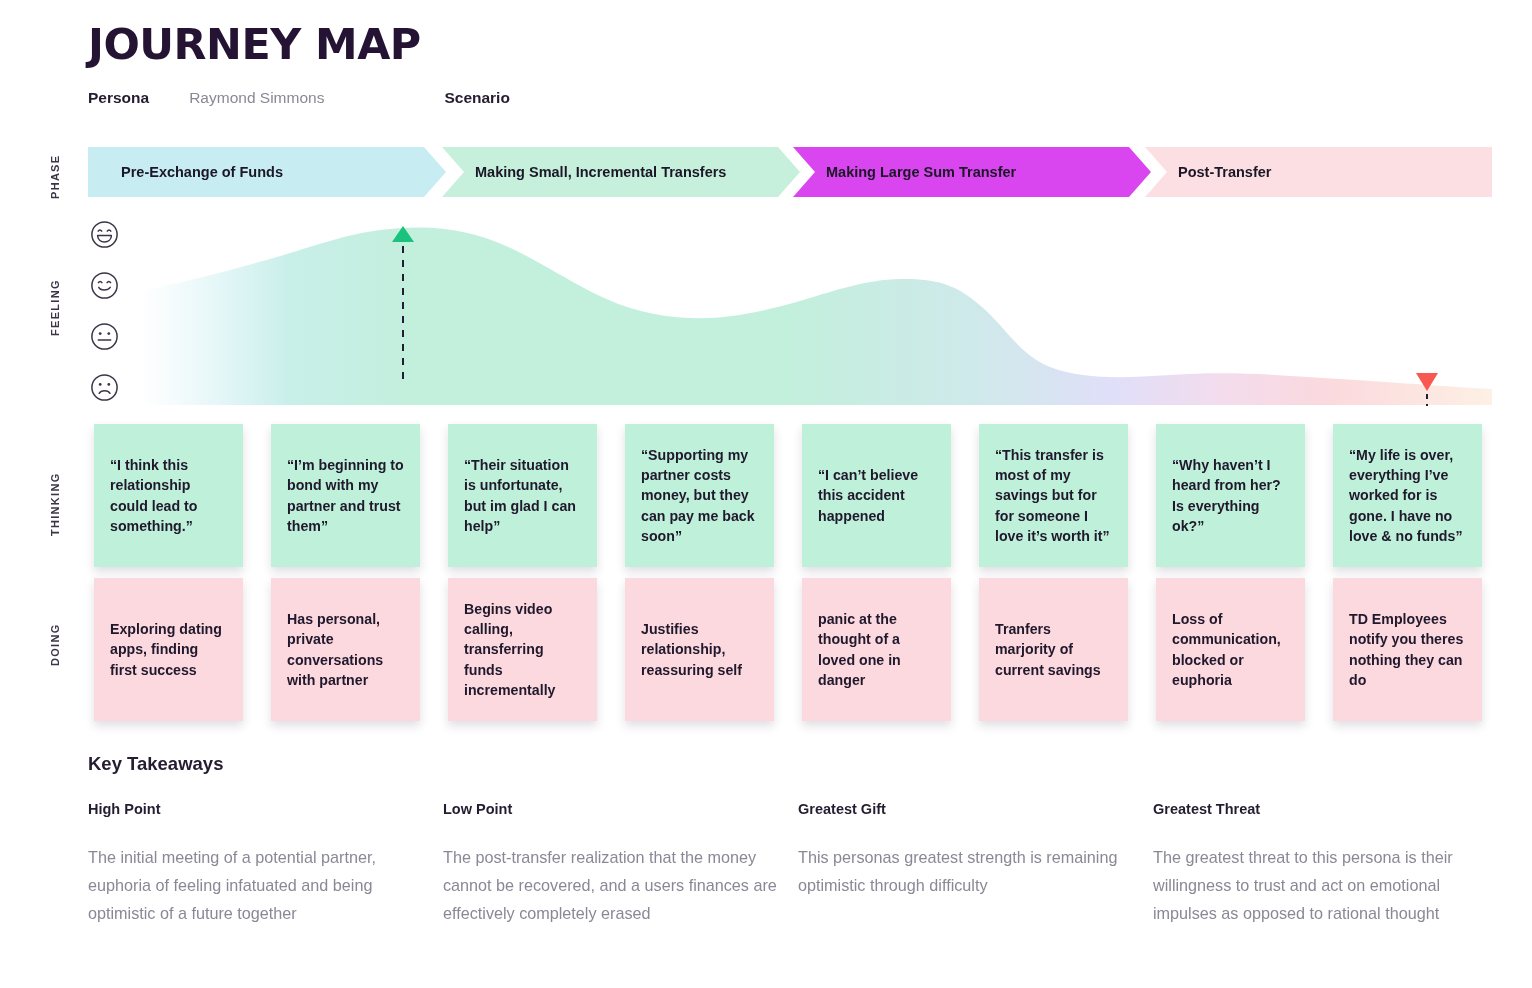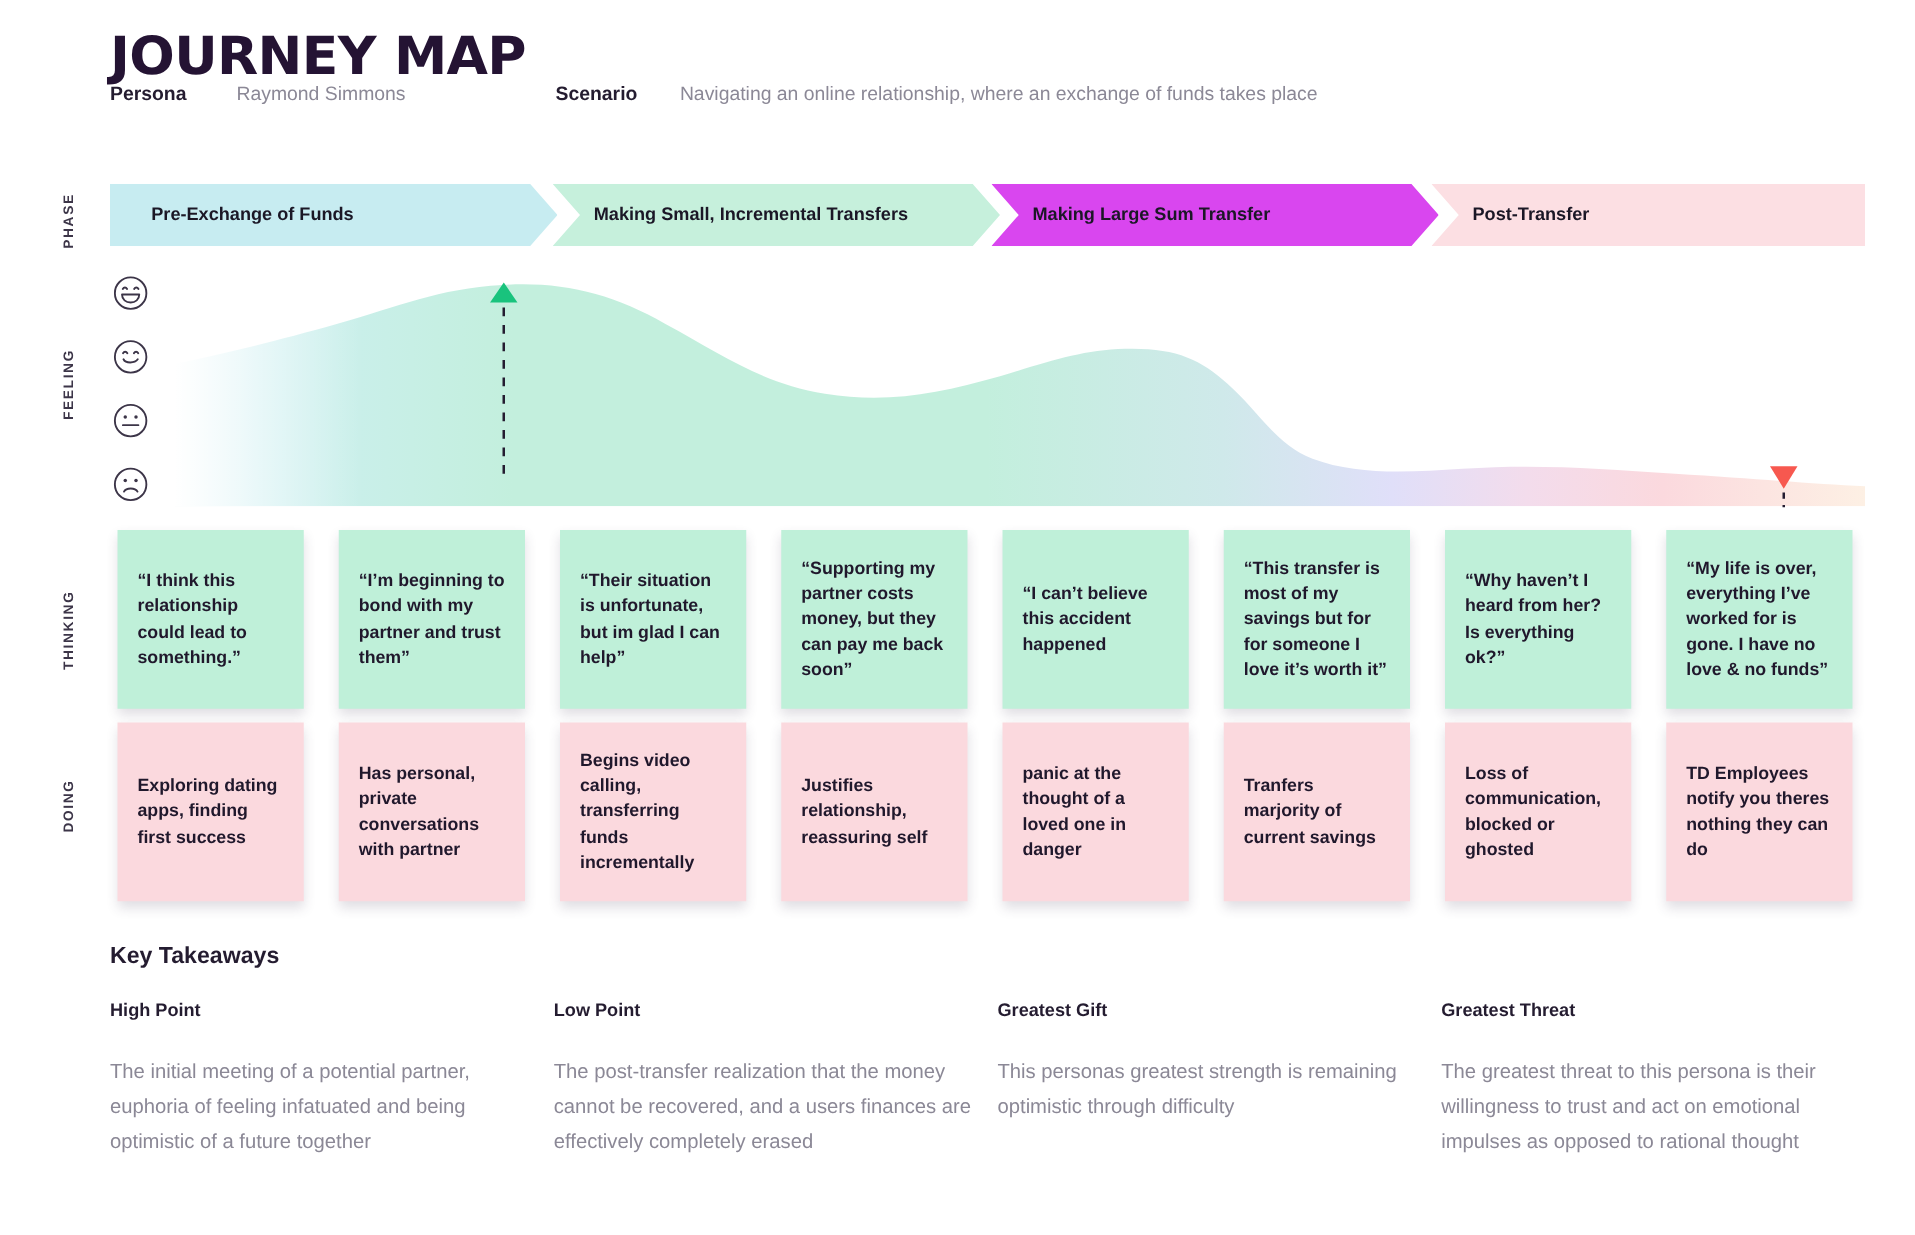--- a/index.html
+++ b/index.html
@@ -25,20 +25,21 @@
     color: #241333;
     margin: 0;
     line-height: 1.08;
     font-family: "DejaVu Sans", sans-serif;
     transform: scaleX(1.02);
     transform-origin: left center;
   }
   .meta-row {
     display: flex;
     align-items: flex-end;
+    margin-top: 22px;
     font-size: 15.5px;
   }
   .meta-label { font-weight: bold; color: #241c30; }
   .meta-value { color: #8b8896; }
   .meta-gap-a { width: 40px; }
   .meta-gap-b { width: 120px; }
   .meta-gap-c { width: 34px; }
 
   
   .rowlabel {
@@ -164,21 +165,20 @@
 
 <div class="header">
   <h1 class="title">JOURNEY MAP</h1>
   <div class="meta-row">
     <span class="meta-label">Persona</span>
     <span class="meta-gap-a"></span>
     <span class="meta-value">Raymond Simmons</span>
     <span class="meta-gap-b"></span>
     <span class="meta-label">Scenario</span>
     <span class="meta-gap-c"></span>
-    <span class="meta-value">Navigating an online relationship, where an exchange of funds takes place</span>
   </div>
 </div>
 
 <div class="rowlabel" id="lbl-phase">PHASE</div>
 <div class="rowlabel" id="lbl-feeling">FEELING</div>
 <div class="rowlabel" id="lbl-thinking">THINKING</div>
 <div class="rowlabel" id="lbl-doing">DOING</div>
 
 <div class="phase-strip">
   <div class="phase p1">
@@ -290,21 +290,21 @@
   <div class="note note-think" style="left:979px">“This transfer is most of my savings but for for someone I love it’s worth it”</div>
   <div class="note note-think" style="left:1156px">“Why haven’t I heard from her? Is everything ok?”</div>
   <div class="note note-think" style="left:1333px">“My life is over, everything I’ve worked for is gone. I have no love &amp; no funds”</div>
 
   <div class="note note-do" style="left:94px">Exploring dating apps, finding first success</div>
   <div class="note note-do" style="left:271px">Has personal, private conversations with partner</div>
   <div class="note note-do" style="left:448px">Begins video calling, transferring funds incrementally</div>
   <div class="note note-do" style="left:802px">panic at the thought of a loved one in danger</div>
   <div class="note note-do" style="left:625px">Justifies relationship, reassuring self</div>
   <div class="note note-do" style="left:979px">Tranfers marjority of current savings</div>
-  <div class="note note-do" style="left:1156px">Loss of communication, blocked or ghosted</div>
+  <div class="note note-do" style="left:1156px">Loss of communication, blocked or euphoria</div>
   <div class="note note-do" style="left:1333px">TD Employees notify you theres nothing they can do</div>
 </div>
 
 <div class="kt-title">Key Takeaways</div>
 
 <div class="kt-col" id="kt1">
   <div class="kt-head">High Point</div>
   <div class="kt-body">The initial meeting of a potential partner, euphoria of feeling infatuated and being optimistic of a future together</div>
 </div>
 <div class="kt-col" id="kt2">

